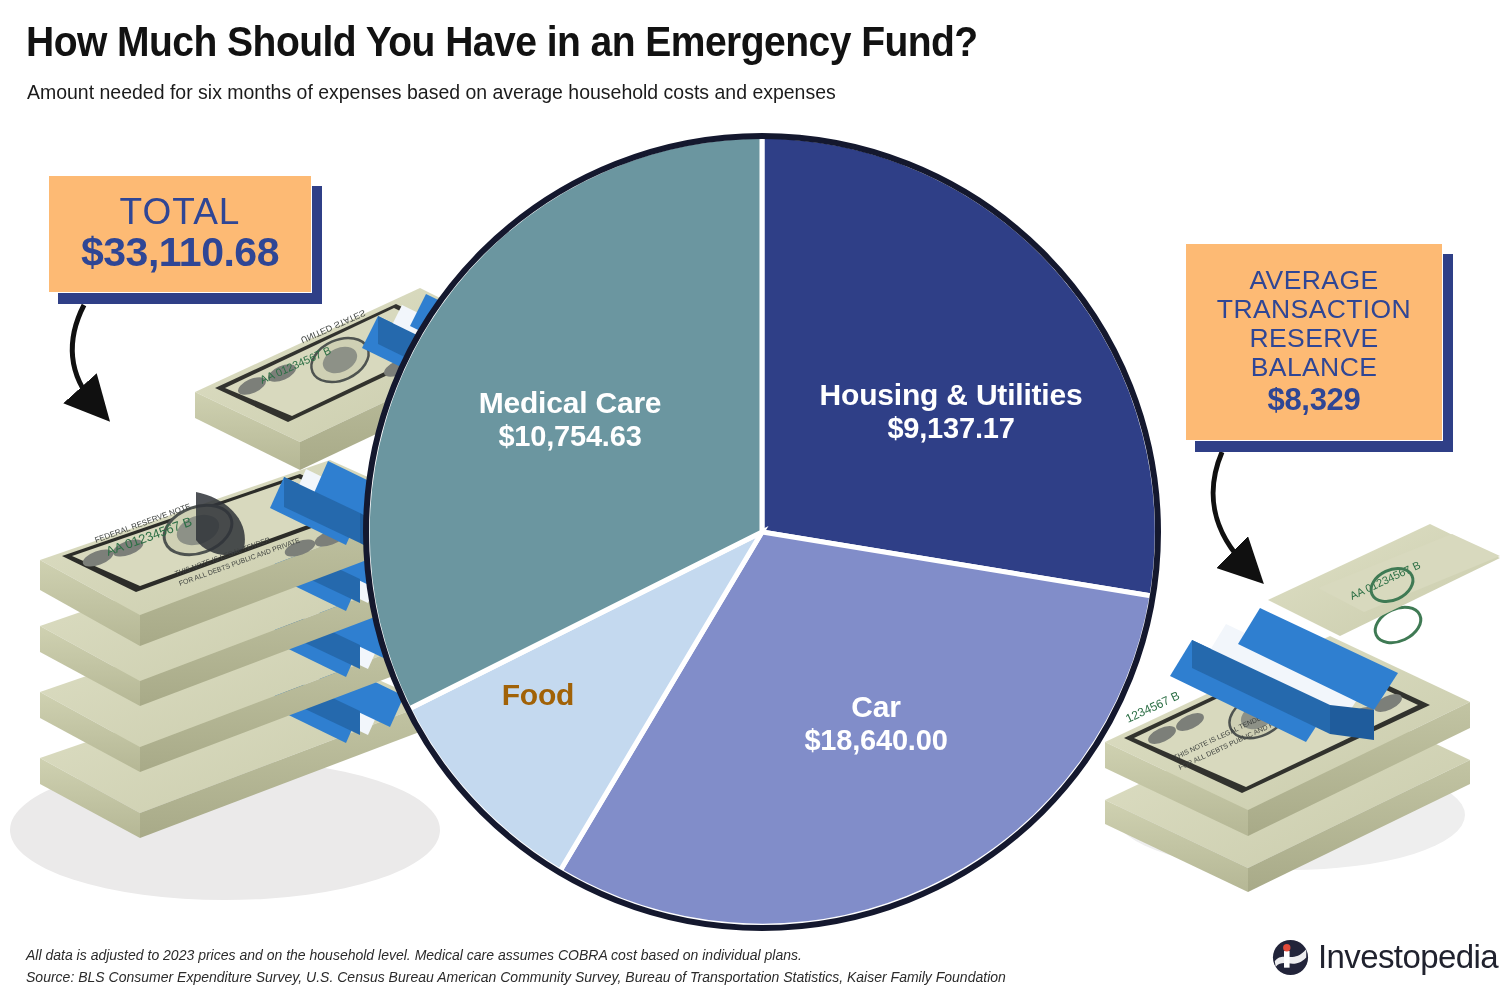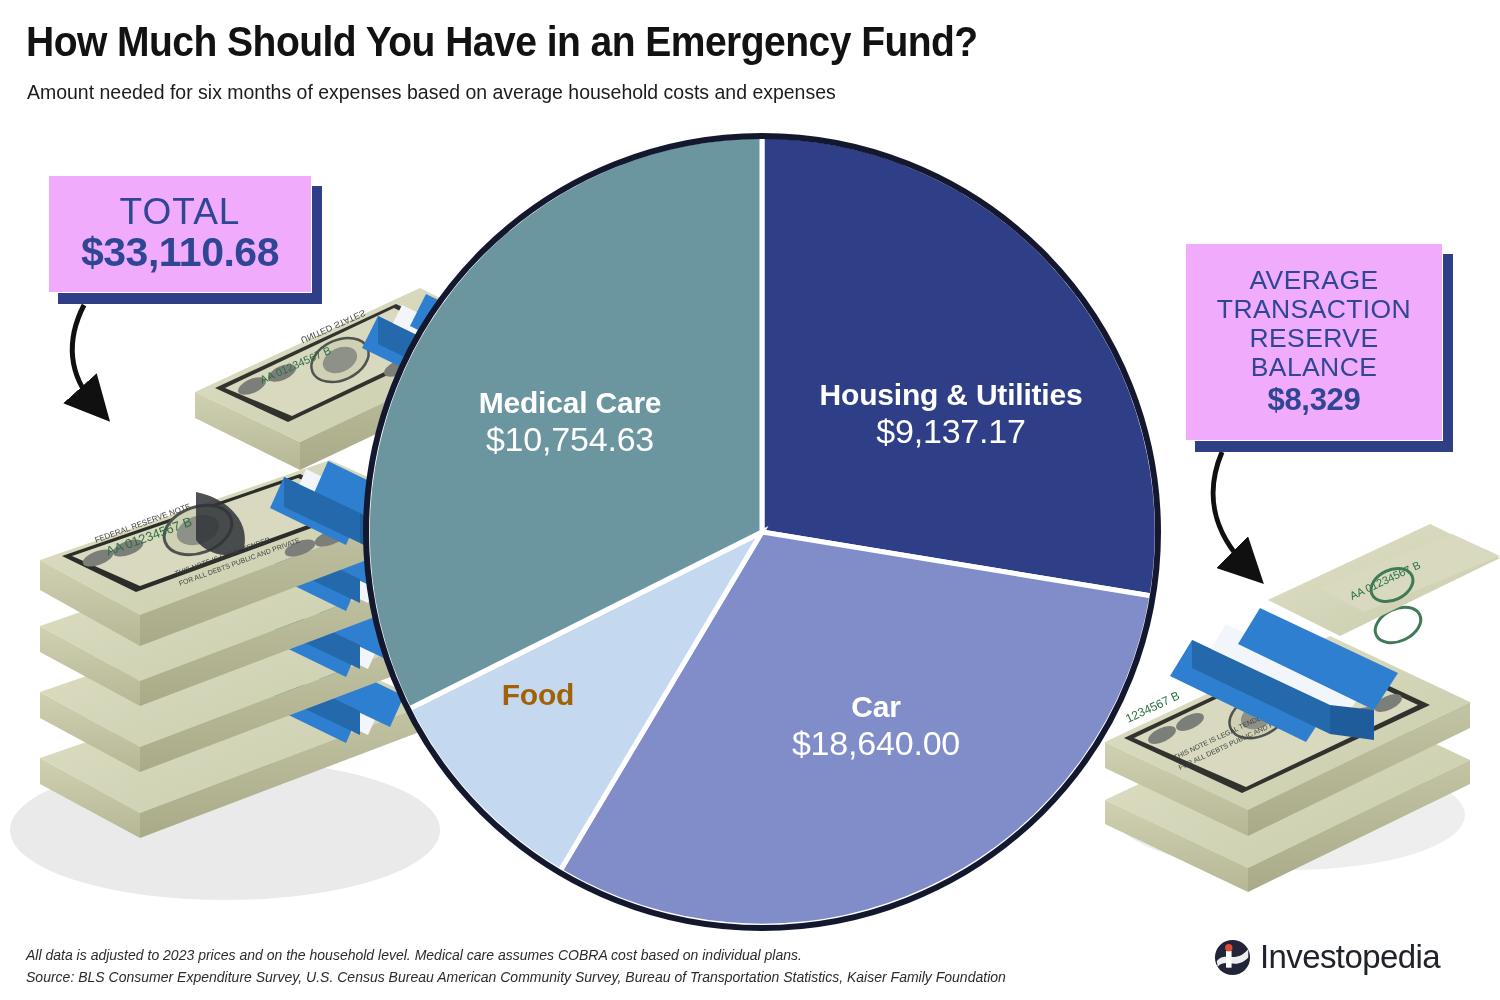--- a/index.html
+++ b/index.html
@@ -27,21 +27,21 @@
   }
 
   
   .callout { position: absolute; }
   .callout .shadow {
     position: absolute; left: 10px; top: 11px; width: 100%; height: 100%;
     background: #2f3f87;
   }
   .callout .face {
     position: relative; width: 100%; height: 100%;
-    background: #f0abfc; border: 1.5px solid #ffffff;
+    background: #fdba74; border: 1.5px solid #ffffff;
     display: flex; flex-direction: column;
     align-items: center; justify-content: center;
     color: #2f4695; text-align: center;
   }
   #callout-total { left: 48px; top: 175px; width: 264px; height: 118px; }
   #callout-total .lbl { font-size: 37px; font-weight: 400; letter-spacing: 1px; line-height: 1.0; }
   #callout-total .val { font-size: 41px; font-weight: 700; letter-spacing: -0.5px; line-height: 1.08; }
 
   #callout-avg { left: 1185px; top: 243px; width: 258px; height: 198px; }
   #callout-avg .lbl {
@@ -52,41 +52,41 @@
 
   
   svg.layer { position: absolute; inset: 0; width: 1500px; height: 1000px; }
 
   
   .pie-label {
     position: absolute; text-align: center; line-height: 1.12;
     white-space: nowrap; pointer-events: none;
   }
   .pie-label .name { font-size: 30px; font-weight: 700; letter-spacing: -0.2px; }
-  .pie-label .amt  { font-size: 34px; font-weight: 400; letter-spacing: -0.2px; }
+  .pie-label .amt  { font-size: 29px; font-weight: 700; letter-spacing: -0.2px; }
   .lab-light { color: #ffffff; }
   .lab-dark  { color: #a16207; }
 
   #lab-medical { left: 400px; top: 386px; width: 340px; }
   #lab-housing { left: 786px; top: 378px; width: 330px; }
   #lab-food    { left: 428px; top: 678px; width: 220px; }
   #lab-car     { left: 726px; top: 690px; width: 300px; }
 
   
   .foot-line {
     position: absolute; left: 26px;
     font-style: italic; font-size: 14.6px; color: #2b2b2b;
     white-space: nowrap;
     transform: scaleX(0.96); transform-origin: left center;
   }
   #foot1 { top: 947px; }
   #foot2 { top: 969px; }
 
   
-  #logo { position: absolute; left: 1214px; top: 938px; display: flex; align-items: center; gap: 9px; }
+  #logo { position: absolute; left: 1272px; top: 938px; display: flex; align-items: center; gap: 9px; }
   #logo .mark { width: 37px; height: 37px; position: relative; }
   #logo .word {
     font-size: 33px; font-weight: 400; color: #20222e;
     letter-spacing: -0.6px;
   }
 </style>
 </head>
 <body>
 
 <div id="stage">

